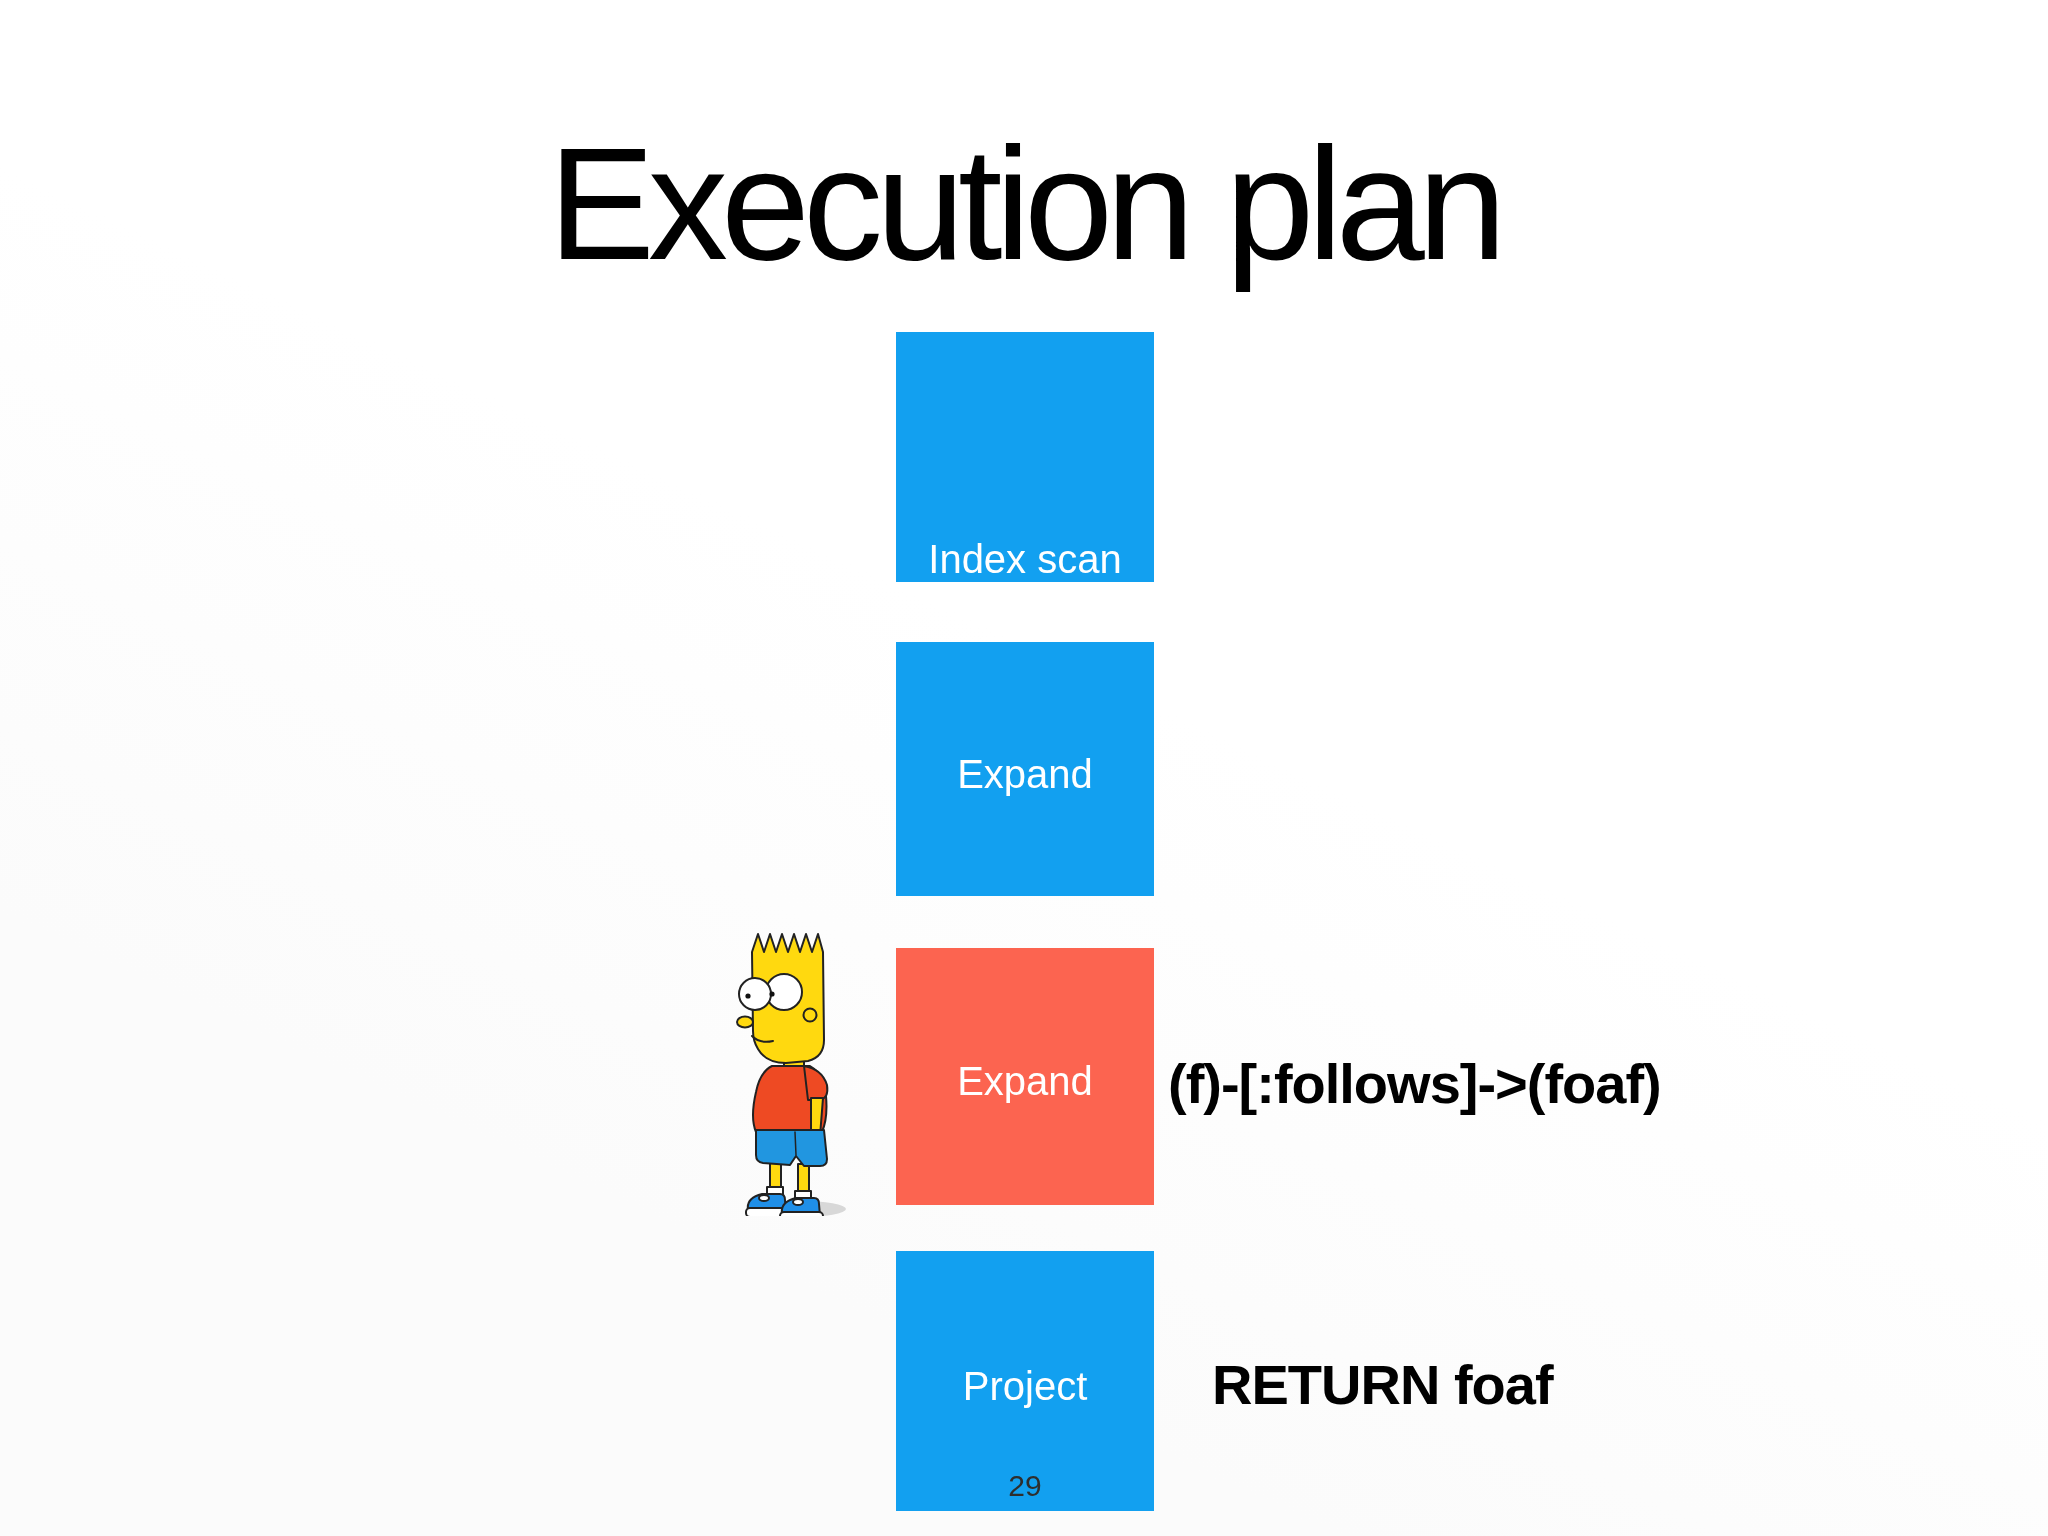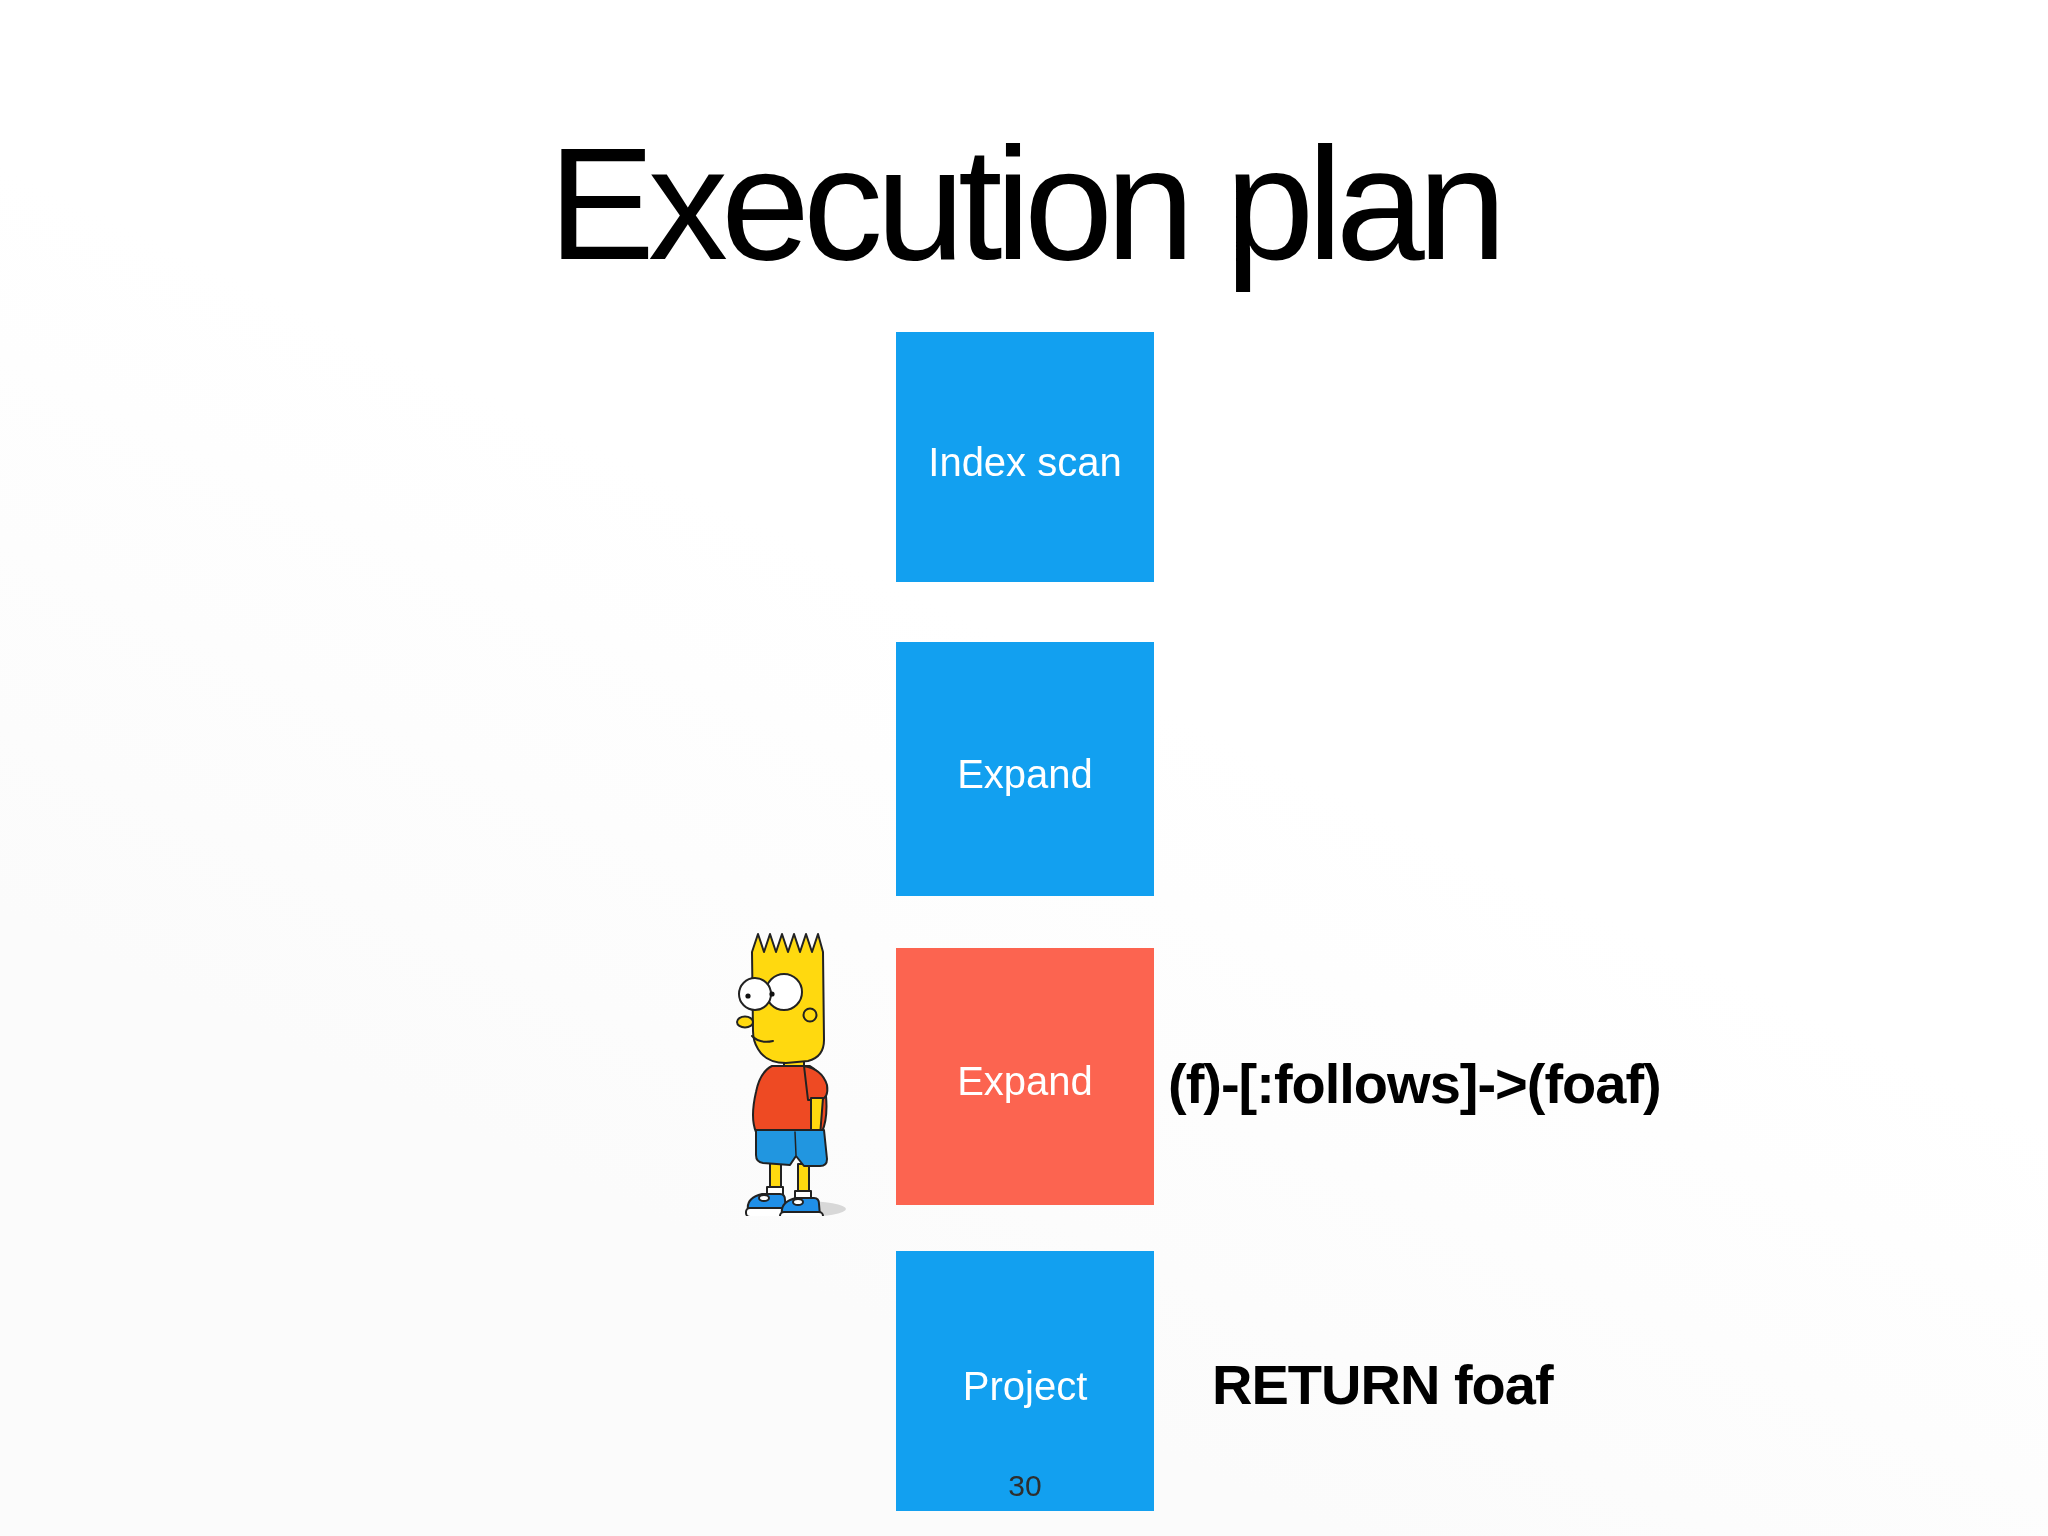--- a/index.html
+++ b/index.html
@@ -36,21 +36,21 @@
     justify-content: center;
     box-sizing: border-box;
     padding-top: 10px;
   }
   .plan-box .box-label {
     color: #ffffff;
     font-size: 40px;
     font-weight: 400;
     white-space: nowrap;
   }
-  .box-step-1 { top: 332px;  height: 250px; }
+  .box-step-1 { top: 332px;  height: 250px; align-items: flex-end; }
   .box-step-2 { top: 642px;  height: 254px; }
   .box-step-3 { top: 948px;  height: 257px; }
   .box-step-4 { top: 1251px; height: 260px; }
   .annotation {
     position: absolute;
     transform: translateY(-50%);
     font-size: 56px;
     font-weight: 700;
     letter-spacing: -1px;
     color: #000000;
@@ -93,21 +93,21 @@
     <span class="box-label">Expand</span>
   </div>
 
   <div class="plan-box box-step-3" style="background-color: rgb(252, 100, 80);">
     <span class="box-label">Expand</span>
   </div>
   <div class="annotation ann-step-3">(f)-[:follows]-&gt;(foaf)</div>
 
   <div class="plan-box box-step-4" style="background-color: rgb(18, 160, 240);">
     <span class="box-label">Project</span>
-    <span class="page-number">30</span>
+    <span class="page-number">29</span>
   </div>
   <div class="annotation ann-step-4">RETURN foaf</div>
 
   <svg class="bart" viewBox="0 0 126 290" xmlns="http://www.w3.org/2000/svg">
 
     <ellipse cx="78" cy="283" rx="46" ry="8" fill="#d8d8d8"></ellipse>
     <g stroke="#222222" stroke-width="2" stroke-linejoin="round" stroke-linecap="round">
 
       <rect x="48" y="234" width="11" height="34" fill="#ffd90f"></rect>
       <rect x="76" y="238" width="11" height="34" fill="#ffd90f"></rect>

